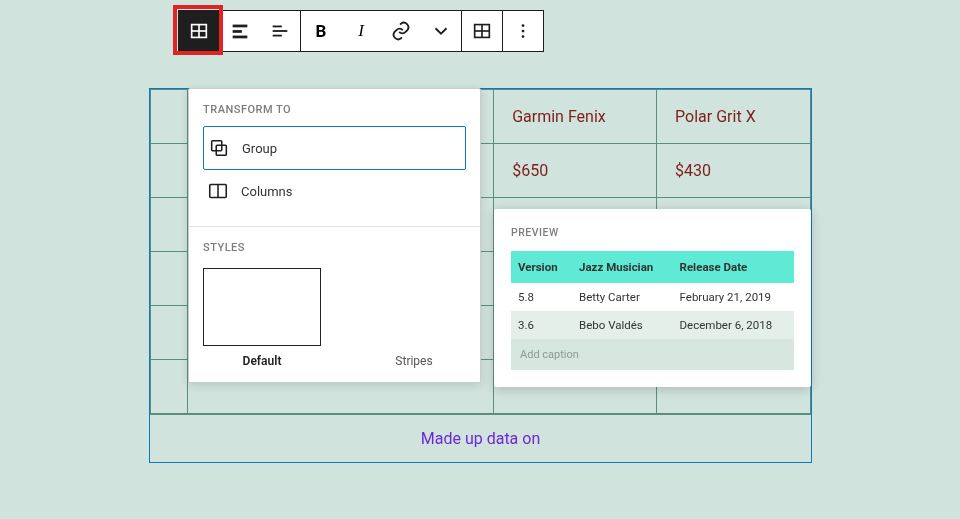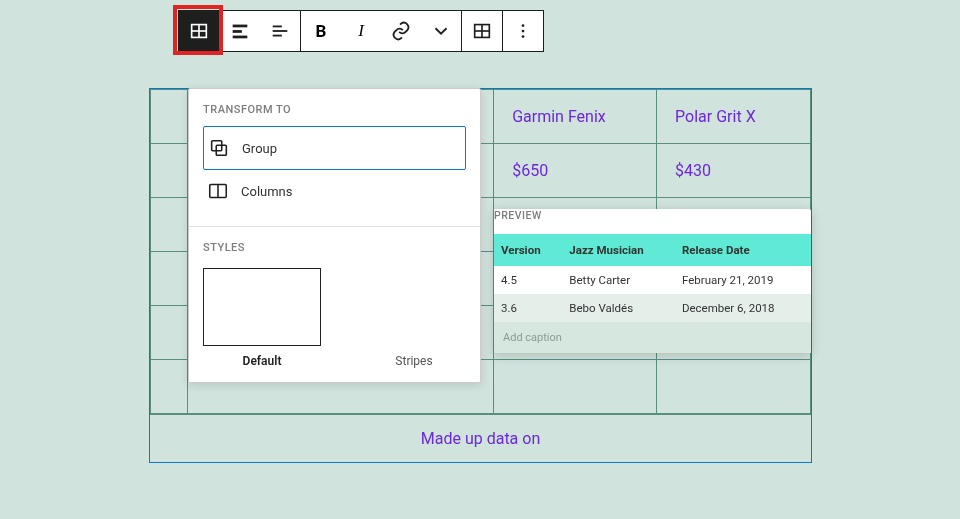--- a/index.html
+++ b/index.html
@@ -61,21 +61,21 @@
     }
     table.main {
       border-collapse: collapse;
       width: 100%;
       background: #d0e3dc;
     }
     table.main td {
       border: 1px solid #5a8f80;
       padding: 14px 18px;
       font-size: 16px;
-      color: #6d28d9;
+      color: #7f1d1d;
       height: 54px;
       vertical-align: middle;
     }
     table.main tr td:first-child { width: 34px; }
     table.main tr td:nth-child(2) { width: 310px; }
     table.main tr td:nth-child(3) { width: 164px; }
     table.main tr td:nth-child(4) { width: 155px; }
     .caption-row {
       text-align: center;
       color: #6d28d9;
@@ -148,20 +148,21 @@
     .style-thumb:not(.selected) .style-box { visibility: hidden; }
 
     
     .preview-pop {
       position: absolute;
       left: 494px;
       top: 209px;
       width: 317px;
       background: #fff;
       box-shadow: 0 2px 12px rgba(0,0,0,0.18);
+      padding: 17px;
       border-radius: 2px;
     }
     .preview-heading {
       font-size: 10.5px;
       color: #7d7d7d;
       letter-spacing: 0.5px;
       font-weight: 500;
       margin-bottom: 12px;
     }
     table.preview {
@@ -340,21 +341,21 @@
   <table class="preview">
     <thead>
       <tr>
         <th>Version</th>
         <th>Jazz Musician</th>
         <th>Release Date</th>
       </tr>
     </thead>
     <tbody>
       <tr>
-        <td>4.5</td>
+        <td>5.8</td>
         <td>Betty Carter</td>
         <td>February 21, 2019</td>
       </tr>
       <tr>
         <td>3.6</td>
         <td>Bebo Valdés</td>
         <td>December 6, 2018</td>
       </tr>
     </tbody>
   </table>

